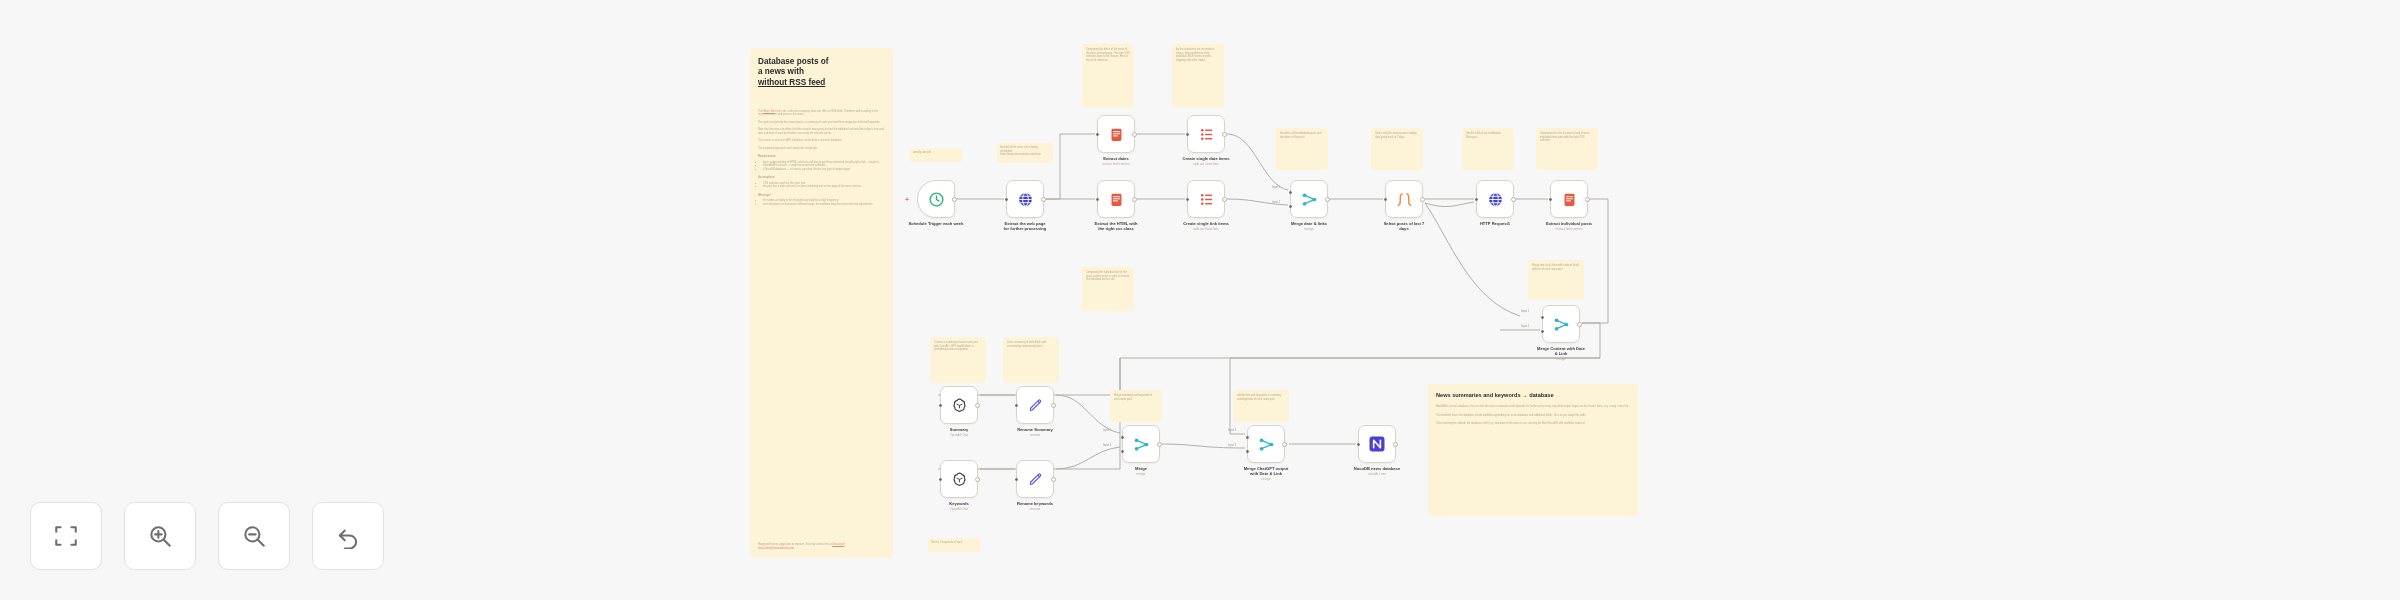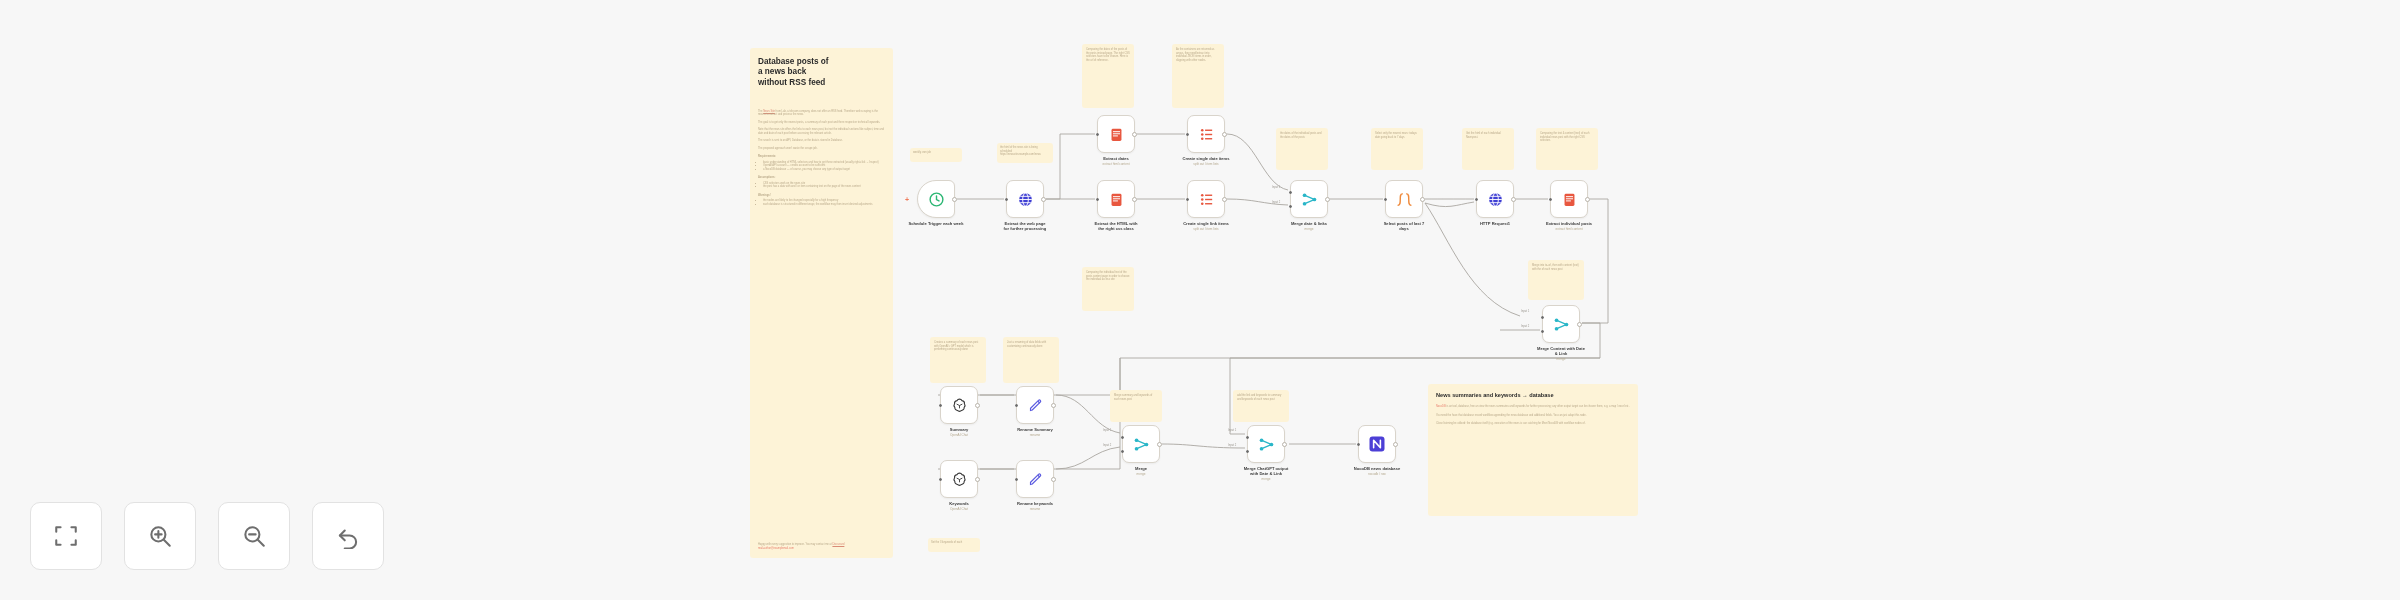--- a/index.html
+++ b/index.html
@@ -83,22 +83,22 @@
     <path class="edge" d="M980,469 L1014,469"></path>
     <path class="edge" d="M1056,395 C1085,395 1092,428 1120,433"></path>
     <path class="edge" d="M1056,469 C1085,469 1092,450 1120,447"></path>
     <path class="edge" d="M1162,444 C1195,444 1200,448 1245,448"></path>
     <path class="edge" d="M1600,358 L1230,358 L1230,434 L1245,434"></path>
     <path class="edge" d="M1289,444 L1356,444"></path>
   </svg>
 
   <div class="note" style="left:750px;top:48px;width:143px;height:510px;padding:9px 8px;">
     <div class="note-h" style="font-size:8.2px;">Database posts of</div>
-    <div class="note-h" style="font-size:8.2px;">a news back</div>
-    <div class="note-h" style="font-size:8.2px;margin-bottom:22px;">without RSS feed</div>
+    <div class="note-h" style="font-size:8.2px;">a news with</div>
+    <div class="note-h" style="font-size:8.2px;margin-bottom:22px;text-decoration:underline;">without RSS feed</div>
 
     <div class="note-p tiny" style="margin-bottom:4px;">
       <span>The </span><span class="lk">News Site</span><span> from Lab, a telecom company, does not offer an RSS feed. Therefore web scraping is the</span>
       <div>means to extract and process the news.</div>
     </div>
     <div class="note-p tiny" style="margin-bottom:4px;">The goal is to get only the newest posts, a summary of each post and three respective technical keywords.</div>
     <div class="note-p tiny" style="margin-bottom:4px;">Note that the news site offers the links to each news post, but not the individual sections like subject, time and date and date of each post before accessing the relevant article.</div>
     <div class="note-p tiny" style="margin-bottom:4px;">The search is sent to an API, Database, or the data is stored in Database.</div>
     <div class="note-p tiny" style="margin-bottom:5px;">The proposed approach won't waste the scrape job.</div>
 

